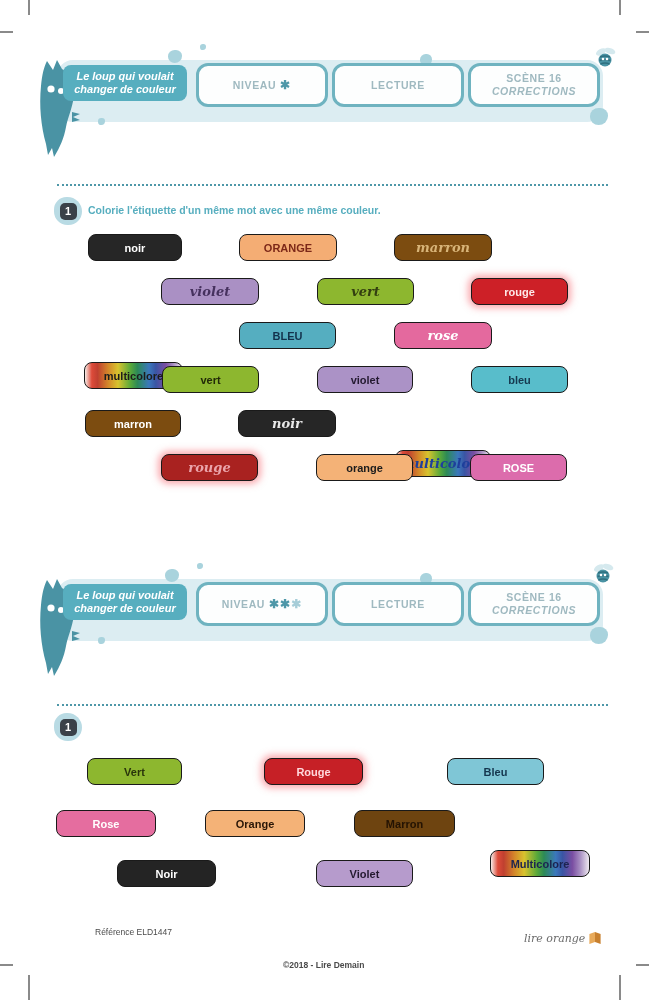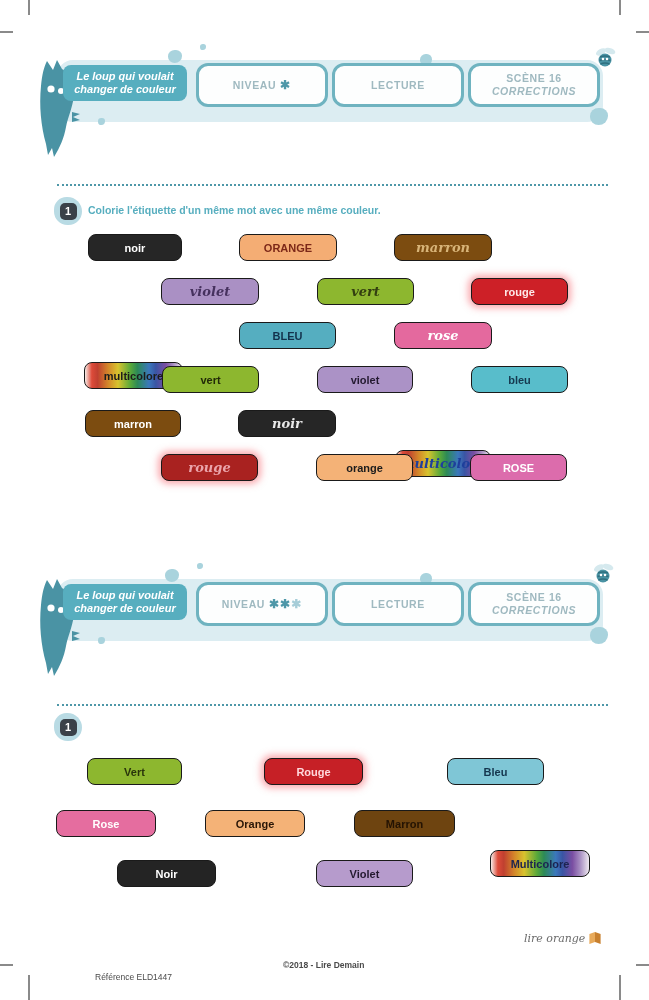--- a/index.html
+++ b/index.html
@@ -176,21 +176,21 @@
       <span class="label glow" style="left: 264px; top: 758px; width: 99px; background: rgb(198, 32, 38); color: rgb(255, 216, 220);">Rouge</span>
       <span class="label" style="left: 447px; top: 758px; width: 97px; background: rgb(127, 198, 214); color: rgb(21, 54, 78);">Bleu</span>
       <span class="label" style="left: 56px; top: 810px; width: 100px; background: rgb(229, 109, 159); color: rgb(255, 255, 255);">Rose</span>
       <span class="label" style="left: 205px; top: 810px; width: 100px; background: rgb(244, 178, 119); color: rgb(42, 22, 6);">Orange</span>
       <span class="label" style="left: 354px; top: 810px; width: 101px; background: rgb(110, 68, 16); color: rgb(36, 19, 3);">Marron</span>
       <span class="label rainbow" style="left: 490px; top: 810px; width: 100px; color: rgb(28, 36, 80);">Multicolore</span>
       <span class="label" style="left: 117px; top: 860px; width: 99px; background: rgb(36, 36, 36); color: rgb(255, 255, 255);">Noir</span>
       <span class="label" style="left: 316px; top: 860px; width: 97px; background: rgb(182, 155, 204); color: rgb(36, 26, 48);">Violet</span>
     </div>
 
-  <div class="footer-item" style="left:57px;top:972px;padding-left:38px;">Référence ELD1447</div>
+  <div class="footer-item" style="left:57px;top:927px;padding-left:38px;">Référence ELD1447</div>
   <div class="footer-item" style="left:283px;top:960px;font-weight:bold;">©2018 - Lire Demain</div>
   <div class="logo" style="left:524px;top:930px;">
     <span>lire orange</span>
     <svg width="16" height="16" viewBox="0 0 20 20">
       <polygon points="3,5 10,2.5 10,15 3,17.5" fill="#e8aa5a"></polygon>
       <polygon points="10,2.5 17,5 17,17.5 10,15" fill="#c8802e"></polygon>
     </svg>
   </div>
 
 </div>

